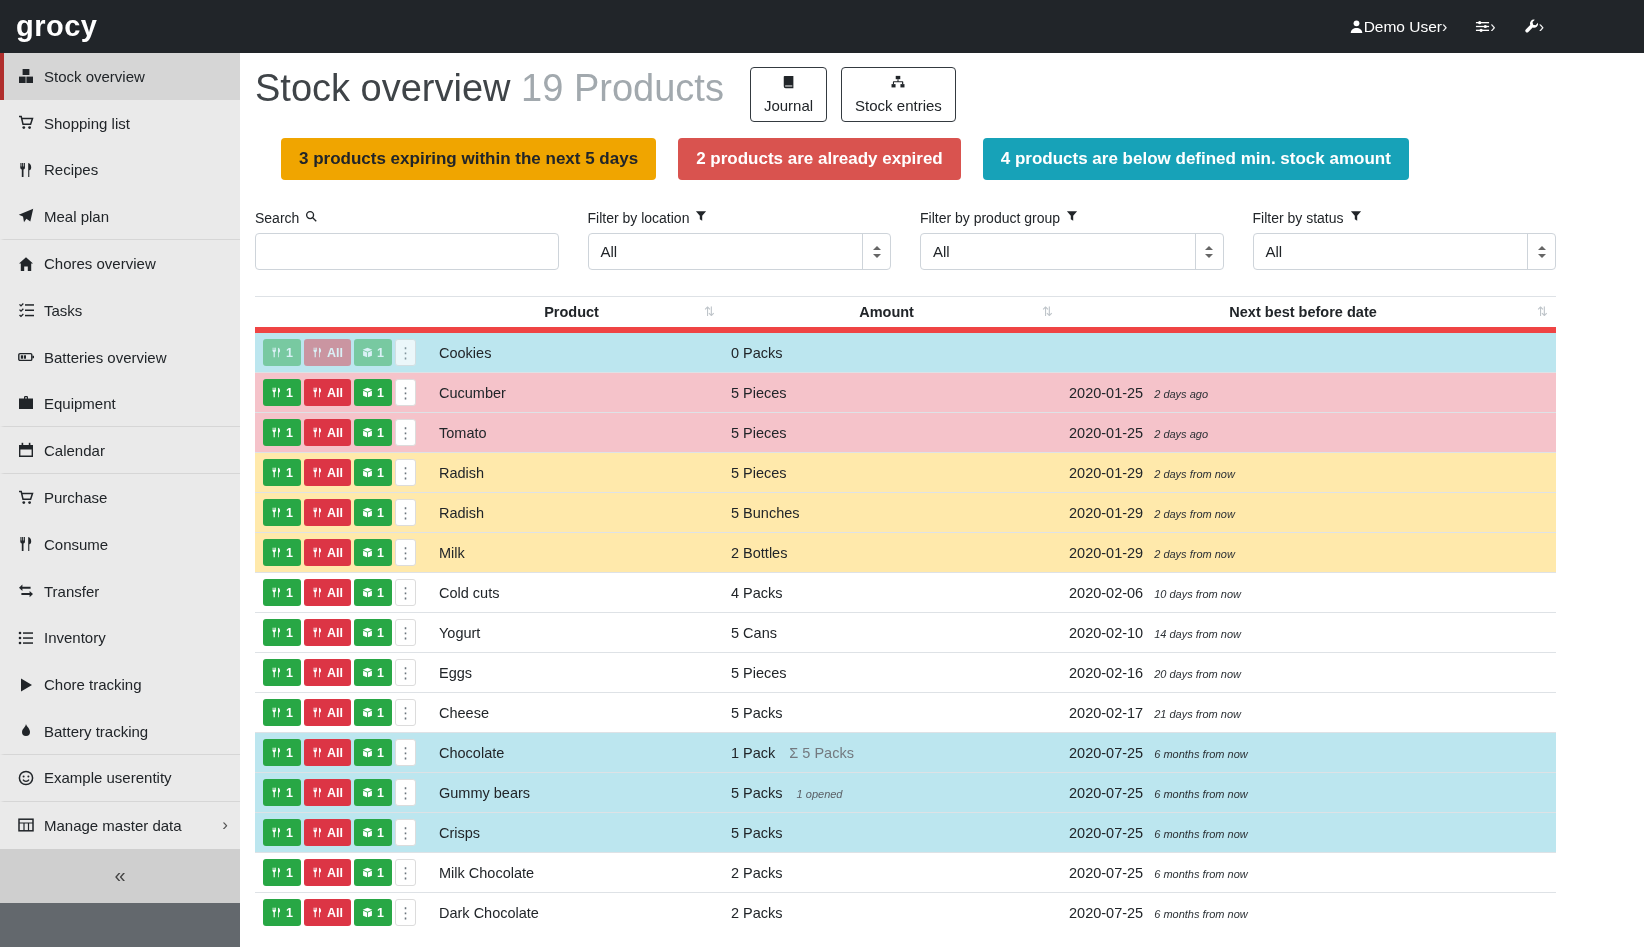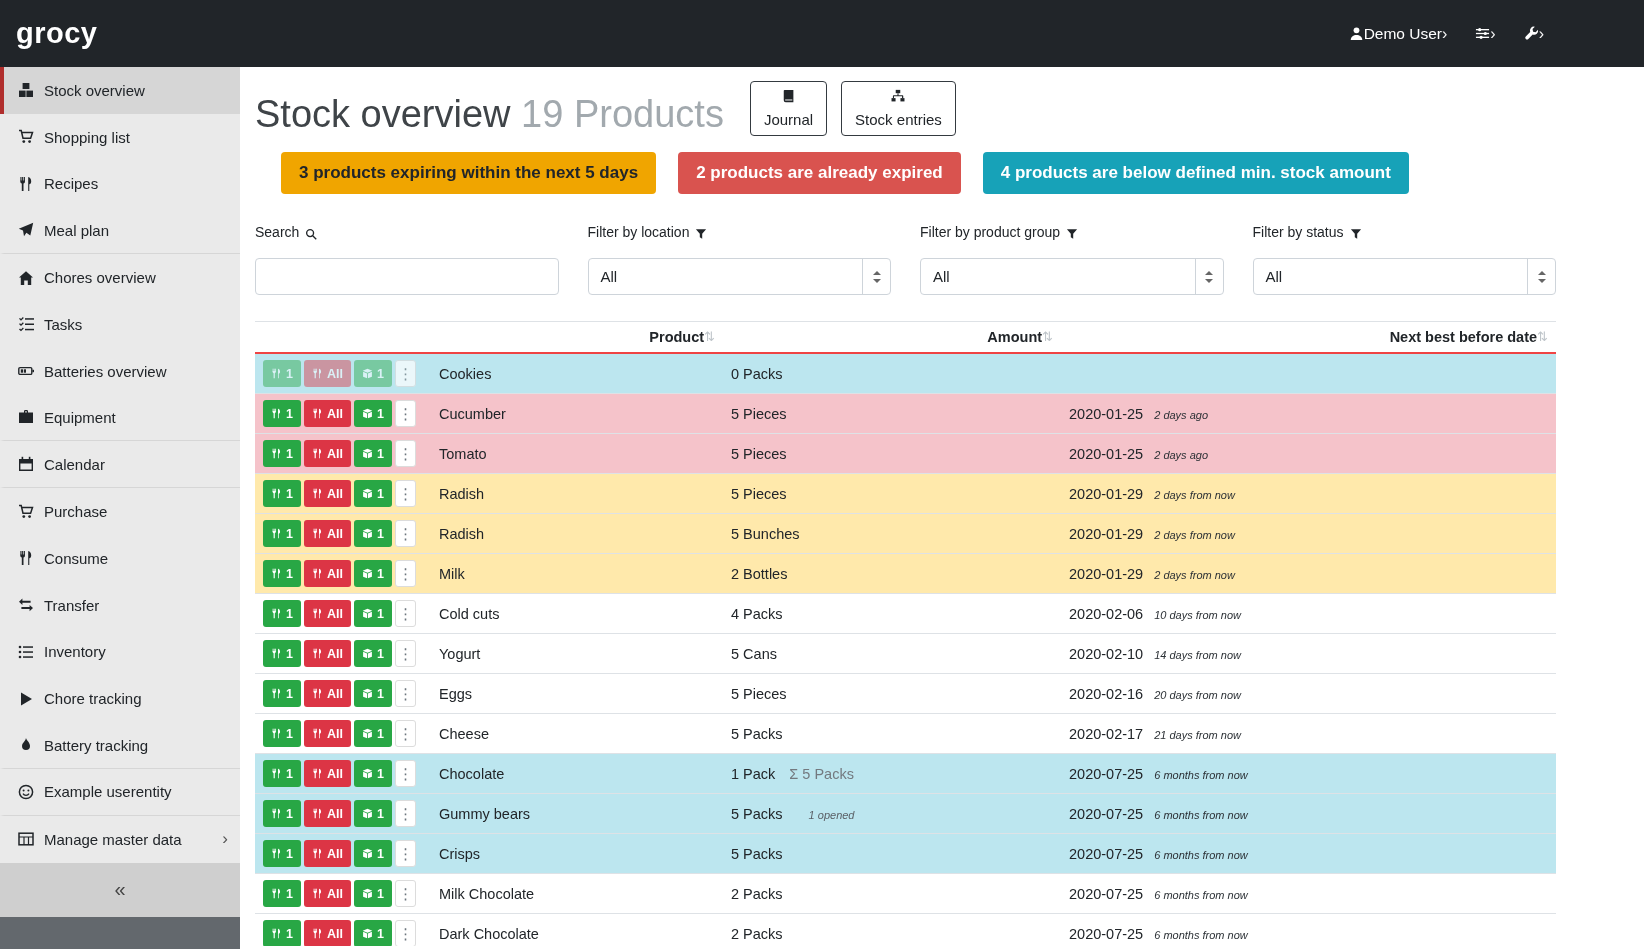--- a/index.html
+++ b/index.html
@@ -4,21 +4,21 @@
 <style>
   * { box-sizing: border-box; }
   html,body { margin:0; padding:0; }
   body {
     width:1644px; height:949px; overflow:hidden;
     font-family:"Liberation Sans", sans-serif;
     color:#212529; background:#fff;
   }
   
   .topbar {
-    height:67px; background:#212529;
+    height:53px; background:#212529;
     display:flex; align-items:center; justify-content:space-between;
     padding:0 100px 0 16px;
   }
   .logo { color:#fff; font-size:29px; font-weight:700; letter-spacing:.5px; }
   .topbar-right { display:flex; align-items:center; gap:28px; color:#fff; font-size:15.5px; }
   .topbar-item { display:flex; align-items:center; cursor:pointer; }
   .topbar-item svg { width:15px; height:15px; display:block; }
   .chev { font-size:16px; line-height:1; opacity:.95; }
   
   .layout { display:flex; height:879px; }
@@ -33,49 +33,49 @@
   .side-item.active { background:#d6d6d6; border-left-color:var(--accent,#b02e2c); }
   .sicon { width:19px; flex:0 0 19px; display:flex; justify-content:center; }
   .sicon svg { width:16px; height:16px; display:block; }
   .slabel { flex:1; white-space:nowrap; }
   .schev { color:#555; font-size:17px; }
   .sidebar-footer { margin-top:auto; }
   .collapse-btn { height:54px; background:#cfcfcf; display:flex; align-items:center; justify-content:center; font-size:20px; color:#444; cursor:pointer; }
   .bottom-strip { height:44px; background:#63686d; }
   
   .content { flex:1; padding:14px 88px 0 15px; overflow:hidden; }
-  .page-header { display:flex; align-items:flex-end; gap:16px; }
+  .page-header { display:flex; align-items:flex-start; gap:16px; }
   h1 { margin:0; font-size:38px; font-weight:500; color:#3f4448; white-space:nowrap; }
   h1 .count { color:#a2a9ae; font-weight:300; }
   .toolbar { display:flex; gap:14px; margin-left:10px; }
   .tbtn {
     display:inline-flex; align-items:center; gap:8px; padding:7px 13px;
     background:#fff; border:1px solid #343a40; border-radius:4px;
     font-size:15px; color:#212529; cursor:pointer; font-family:inherit; white-space:nowrap;flex-direction:column;
   }
   .tbtn svg { width:14px; height:14px; display:block; }
   .alerts { display:flex; gap:22px; margin-top:16px;padding-left:26px; }
   .alert { padding:11px 18px; border-radius:4px; font-size:17px; font-weight:600; cursor:pointer; white-space:nowrap; }
   
   .filters { display:flex; gap:29px; margin-top:30px; }
   .filter-group { flex:1; min-width:0; }
-  .filter-label { display:flex; align-items:flex-end; gap:6px; font-size:14px; font-weight:500; color:#212529; margin-bottom:18px; }
+  .filter-label { display:flex; align-items:flex-start; gap:6px; font-size:14px; font-weight:500; color:#212529; margin-bottom:7px; }
   .filter-label svg { width:12px; height:12px; display:block; }
   .text-input { width:100%; height:37px; border:1px solid #ced4da; border-radius:4px; padding:0 10px; font-size:15px; font-family:inherit; color:#212529; }
   .select { height:37px; border:1px solid #ced4da; border-radius:4px; display:flex; align-items:stretch; background:#fff; cursor:pointer; font-size:15px; }
   .select-value { flex:1; display:flex; align-items:center; padding:0 12px; }
   .select-arrow { width:28px; border-left:1px solid #ced4da; display:flex; flex-direction:column; align-items:center; justify-content:center; }
   .select-arrow i { display:block; width:0; height:0; border:4px solid transparent; }
   .select-arrow i.up { border-bottom-color:#666; margin-bottom:2px; }
   .select-arrow i.down { border-top-color:#666; margin-top:2px; }
   
   .stock-table { width:100%; border-collapse:collapse; margin-top:26px; font-size:14.5px; }
   .stock-table th {
-    text-align:right; padding:7px 8px;
-    border-top:1px solid #dee2e6; border-bottom:2px solid #ef4444;
+    text-align:center; padding:7px 8px;
+    border-top:1px solid #dee2e6; border-bottom:6px solid #ef4444;
     font-weight:700; color:#212529; cursor:pointer;
   }
   th .sort { float:right; color:#bfc5ca; font-size:13px; font-weight:400; }
   .stock-table td { padding:6px 8px; border-top:1px solid #dee2e6; vertical-align:middle; }
   .cell-actions { width:176px; white-space:nowrap; }
   .col-product { width:292px; }
   .col-amount { width:338px; }
   .btn {
     display:inline-flex; align-items:center; gap:4px; height:27px; padding:0 8px;
     border:none; border-radius:3px; color:#fff; font-size:12.5px; font-weight:700;
@@ -85,21 +85,21 @@
   .btn-green { background:var(--green,#28a745); }
   .btn-red { background:var(--red,#dc3545); }
   .menu-btn {
     display:inline-flex; align-items:center; justify-content:center;
     width:21px; height:27px; background:#fff; border:1px solid #dcdcdc; border-radius:3px;
     color:#6c757d; font-size:15px; cursor:pointer; vertical-align:middle;
   }
   tr.muted .btn { opacity:.45; }
   tr.muted .menu-btn { opacity:.7; }
   .sum { color:#73797f; margin-left:10px; }
-  .opened { color:#5a6066; font-size:11px; font-style:italic; margin-left:22px; }
+  .opened { color:#5a6066; font-size:11px; font-style:italic; margin-left:10px; }
   .note { font-size:11px; font-style:italic; margin-left:7px; color:#2b3035; }
 </style>
 </head>
 <body>
 
 <header class="topbar">
   <div class="logo">grocy</div>
   <div class="topbar-right">
     <div class="topbar-item">
       <span>

